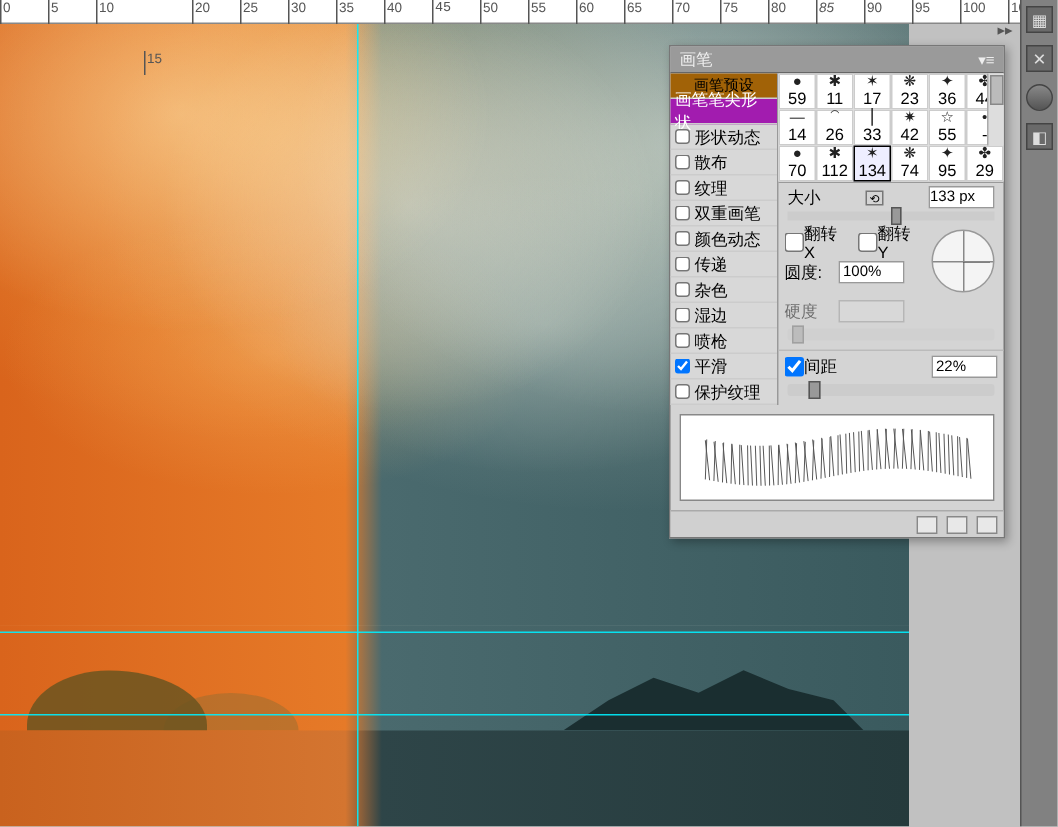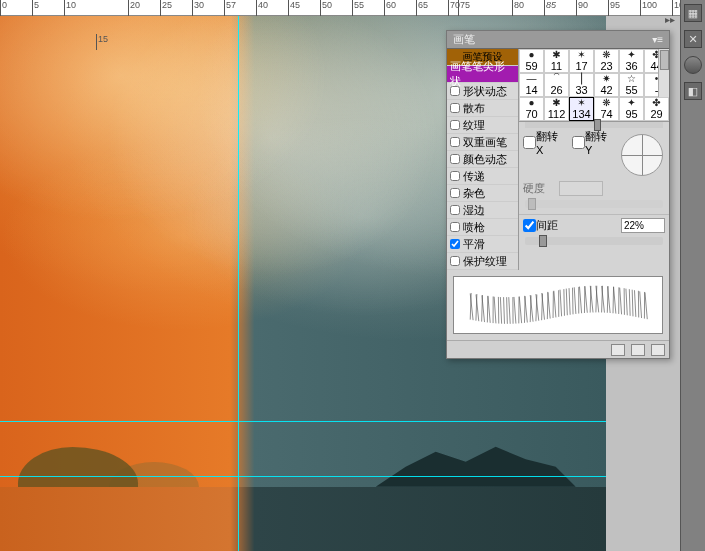--- a/index.html
+++ b/index.html
@@ -59,29 +59,29 @@
 <body>
 
 <div class="ruler-h">
     <div class="tick" style="left: 0px;">0</div>
     <div class="tick" style="left: 32px;">5</div>
     <div class="tick" style="left: 64px;">10</div>
     <div class="tick" style="left: 96px; margin-top: 34px;">15</div>
     <div class="tick" style="left: 128px;">20</div>
     <div class="tick" style="left: 160px;">25</div>
     <div class="tick" style="left: 192px;">30</div>
-    <div class="tick" style="left: 224px;">57</div>
+    <div class="tick" style="left: 224px;">35</div>
     <div class="tick" style="left: 256px;">40</div>
-    <div class="tick" style="left: 288px;">45</div>
+    <div class="tick" style="left: 288px; font-family: Liberation Mono, monospace;">45</div>
     <div class="tick" style="left: 320px;">50</div>
     <div class="tick" style="left: 352px;">55</div>
     <div class="tick" style="left: 384px;">60</div>
     <div class="tick" style="left: 416px;">65</div>
     <div class="tick" style="left: 448px;">70</div>
-    <div class="tick" style="left: 458px;">75</div>
+    <div class="tick" style="left: 480px;">75</div>
     <div class="tick" style="left: 512px;">80</div>
     <div class="tick" style="left: 544px; font-style: italic;">85</div>
     <div class="tick" style="left: 576px;">90</div>
     <div class="tick" style="left: 608px;">95</div>
     <div class="tick" style="left: 640px;">100</div>
     <div class="tick" style="left: 672px;">105</div>
   </div>
 <span class="dbl-arrow">▸▸</span>
 
 <div class="canvas-area">
@@ -237,30 +237,39 @@
             <div class="thumb">
               <div style="font-size: 10px; color: rgb(34, 34, 34);">✤</div>
               <div>29</div>
             </div>
           </div>
         <div class="scroll-v">
             <div class="scroll-thumb"></div>
           </div>
       </div>
       <div class="mid-section">
+        <div class="flex-between">
+          <span>大小</span>
+          <span class="link-ic">⟲</span>
+          <input type="text" style="width: 44px; height: 15px; border: 1px solid rgb(153, 153, 153); font-size: 10px;" value="133 px">
+        </div>
         <div class="size-slider">
             <div class="h"></div>
           </div>
         <div style="display:flex">
           <div style="flex:1">
             <div class="ctrl-row">
               <input type="checkbox" style="">
               <span>翻转 X</span>
               <input type="checkbox" style="margin-left: 4px;">
               <span>翻转 Y</span>
+            </div>
+            <div class="ctrl-row">
+              <label>圆度:</label>
+              <input type="text" value="100%" style="">
             </div>
           </div>
           <div class="compass">
               <div class="arrow"></div>
             </div>
         </div>
         <div class="ctrl-row" style="opacity:0.5">
           <label>硬度</label>
           <input type="text" disabled="" style="background: rgb(221, 221, 221);">
         </div>

